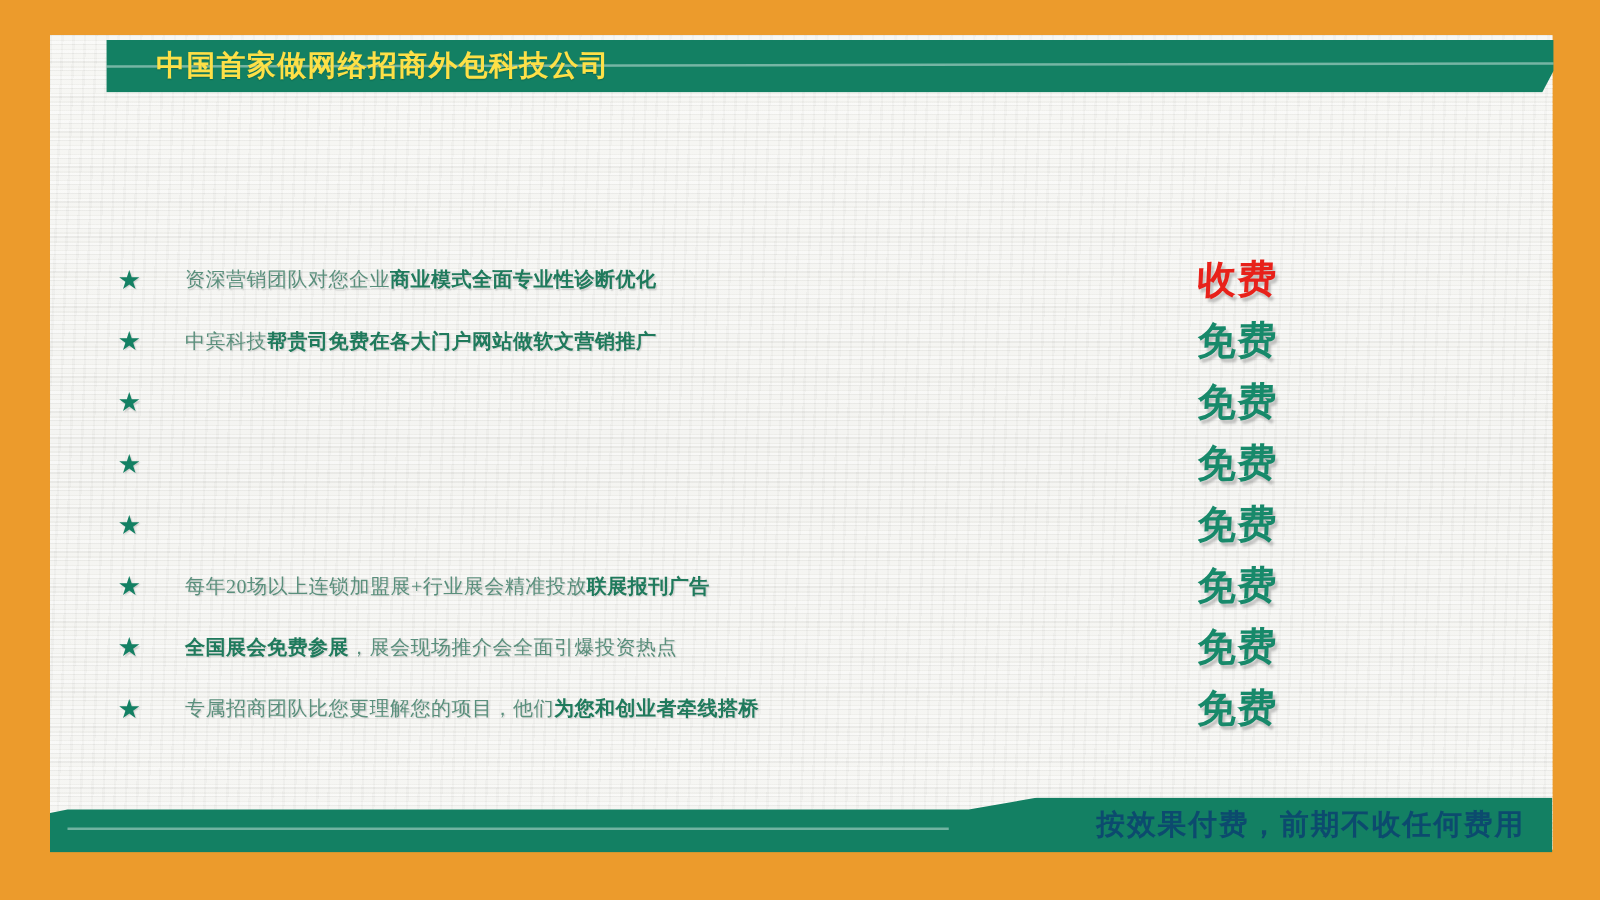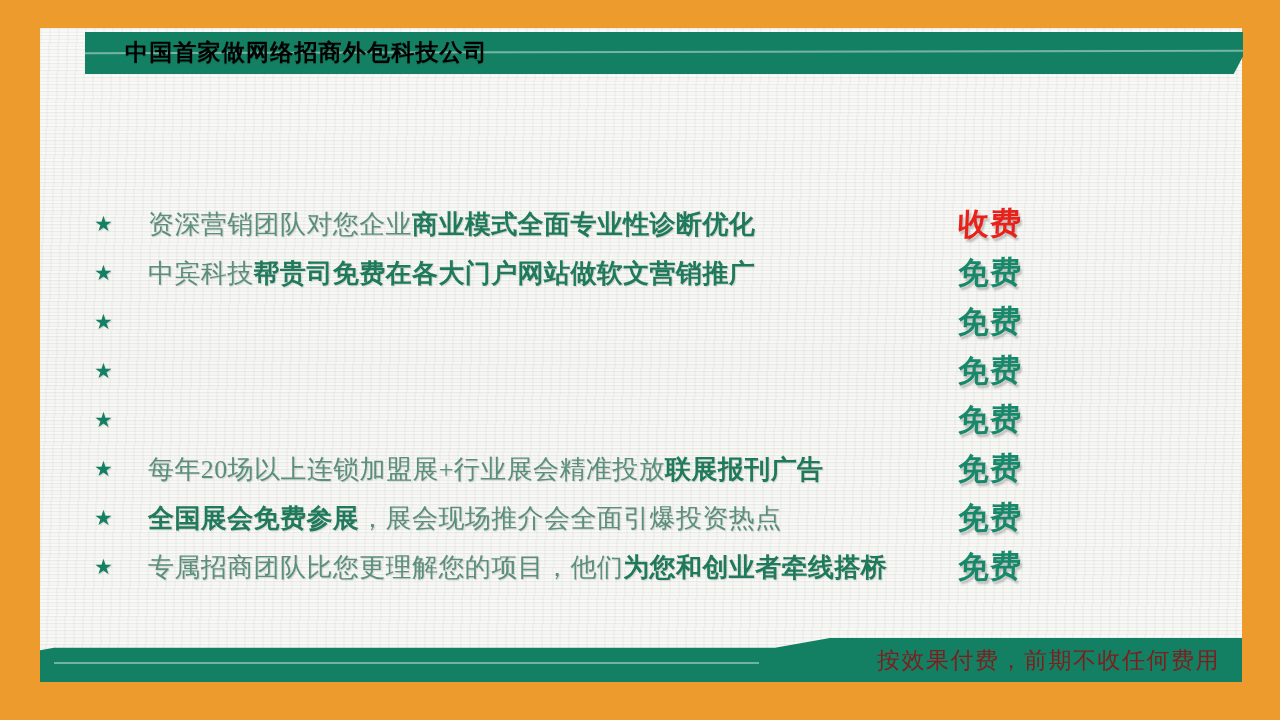--- a/index.html
+++ b/index.html
@@ -69,21 +69,21 @@
     width: 100%;
     height: 2px;
     background: rgba(255,255,255,0.42);
     transform: rotate(-0.12deg);
   }
   #header-title {
     position: absolute;
     left: 40px;
     top: 50%;
     transform: translateY(-52%);
-    color: #000000;
+    color: #fde047;
     font-family: Liberation Mono, monospace;
     font-weight: 700;
     font-size: 23px;
     letter-spacing: 1.2px;
     white-space: nowrap;
     text-shadow: 0 1px 1px rgba(0,0,0,0.18);
   }
 
   
   #section-title {
@@ -118,21 +118,21 @@
     color: #138063;
     font-size: 21px;
     line-height: 1;
     text-align: left;
     padding-left: 4px;
     text-shadow: 1px 1px 1px rgba(140,140,140,0.35);
   }
   .bullet-text {
     flex: 1 1 auto;
     color: #3f7f6a;
-    font-size: 26px;
+    font-size: 16px;
     line-height: 1.2;
     letter-spacing: 0.4px;
     white-space: nowrap;
     text-shadow: 1px 1px 1px rgba(150,150,150,0.35);
   }
   .bullet-text .plain { font-weight: 400; color: #5a8f7c; }
   .bullet-text .strong { font-weight: 700; color: #1f7a5c; }
 
   
   .price-label {
@@ -175,23 +175,23 @@
     top: 24px;
     width: 705px;
     height: 2px;
     background: rgba(255,255,255,0.40);
   }
   #footer-text {
     position: absolute;
     right: 22px;
     top: 50%;
     transform: translateY(-50%);
-    color: #7f1d1d;
+    color: #0c4a6e;
     font-family: "Liberation Sans", "DejaVu Sans", sans-serif;
-    font-weight: 400;
+    font-weight: 700;
     font-size: 23px;
     letter-spacing: 1.5px;
     white-space: nowrap;
   }
 </style>
 </head>
 <body>
 
 <div id="slide">
 

